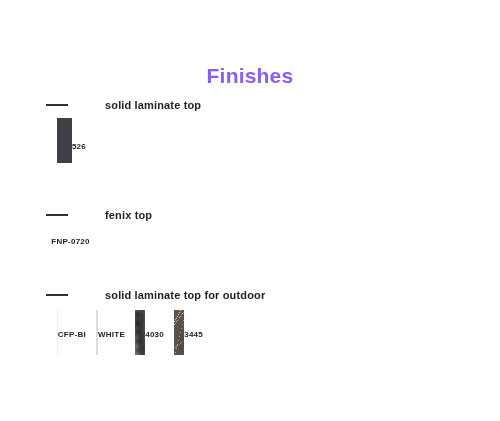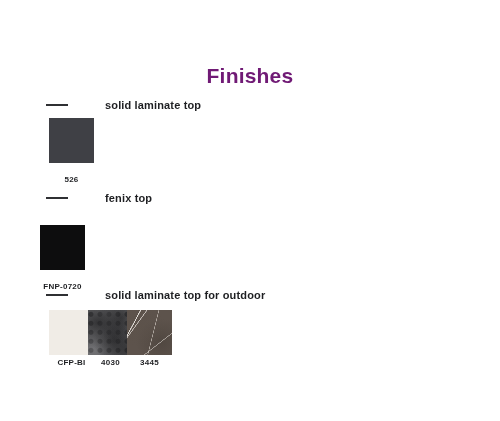--- a/index.html
+++ b/index.html
@@ -25,21 +25,21 @@
   
   .page-title {
     position: absolute;
     top: 64px;
     left: 0;
     width: 500px;
     text-align: center;
     font-size: 21px;
     font-weight: bold;
     letter-spacing: 0.2px;
-    color: #701a75;
+    color: #8b5cf6;
   }
 
   
   .section-header {
     position: absolute;
     display: flex;
     align-items: center;
     gap: 9px;
     left: 46px;
     height: 14px;
@@ -54,38 +54,39 @@
   .section-label {
     font-size: 11px;
     font-weight: 600;
     letter-spacing: 0.15px;
     color: #1e1f22;
     white-space: nowrap;
     margin-left: 28px;
   }
 
   #sec-solid   { top: 98px; }
-  #sec-fenix   { top: 191px; justify-content: center; }
+  #sec-fenix   { top: 208px; justify-content: center; }
   #sec-outdoor { top: 288px; text-align: center; }
 
   
   .swatch-row {
     position: absolute;
     display: flex;
     align-items: flex-start;
   }
   #row-solid   { top: 118px; left: 57px; gap: 10px; }
-  #row-fenix   { top: 213px; left: 48px; gap: 10px; margin-top: 12px; }
+  #row-fenix   { top: 213px; left: 56px; gap: 10px; }
   #row-outdoor { top: 310px; left: 57px; gap: 10px; }
 
   .swatch-cell {
     width: 29px;
     display: flex;
-    flex-direction: column;
+    flex-direction: row;
     align-items: center;
+    justify-content: center;
   }
 
   .swatch-chip {
     width: 45px;
     height: 45px;
     box-sizing: border-box;
     background-color: #cccccc;
     position: relative;
     overflow: hidden;
   }
@@ -195,20 +196,24 @@
     <span class="section-label">solid laminate top for outdoor</span>
   </div>
 
   <div class="swatch-row" id="row-outdoor">
 
     <div class="swatch-cell">
       <div class="swatch-chip tex-flat" style="background-color: rgb(240, 236, 230);"></div>
       <div class="swatch-caption">CFP-BI</div>
     </div>
 
+    <div class="swatch-cell">
+      <div class="swatch-chip tex-flat bordered" style="background-color: rgb(255, 255, 255);"></div>
+      <div class="swatch-caption">WHITE</div>
+    </div>
 
 
 
     <div class="swatch-cell">
       <div class="swatch-chip tex-concrete" style="background-color: rgb(107, 107, 109);"></div>
       <div class="swatch-caption">4030</div>
     </div>
 
     <div class="swatch-cell">
       <div class="swatch-chip tex-marble-dark" style="background-color: rgb(93, 83, 76);"></div>

